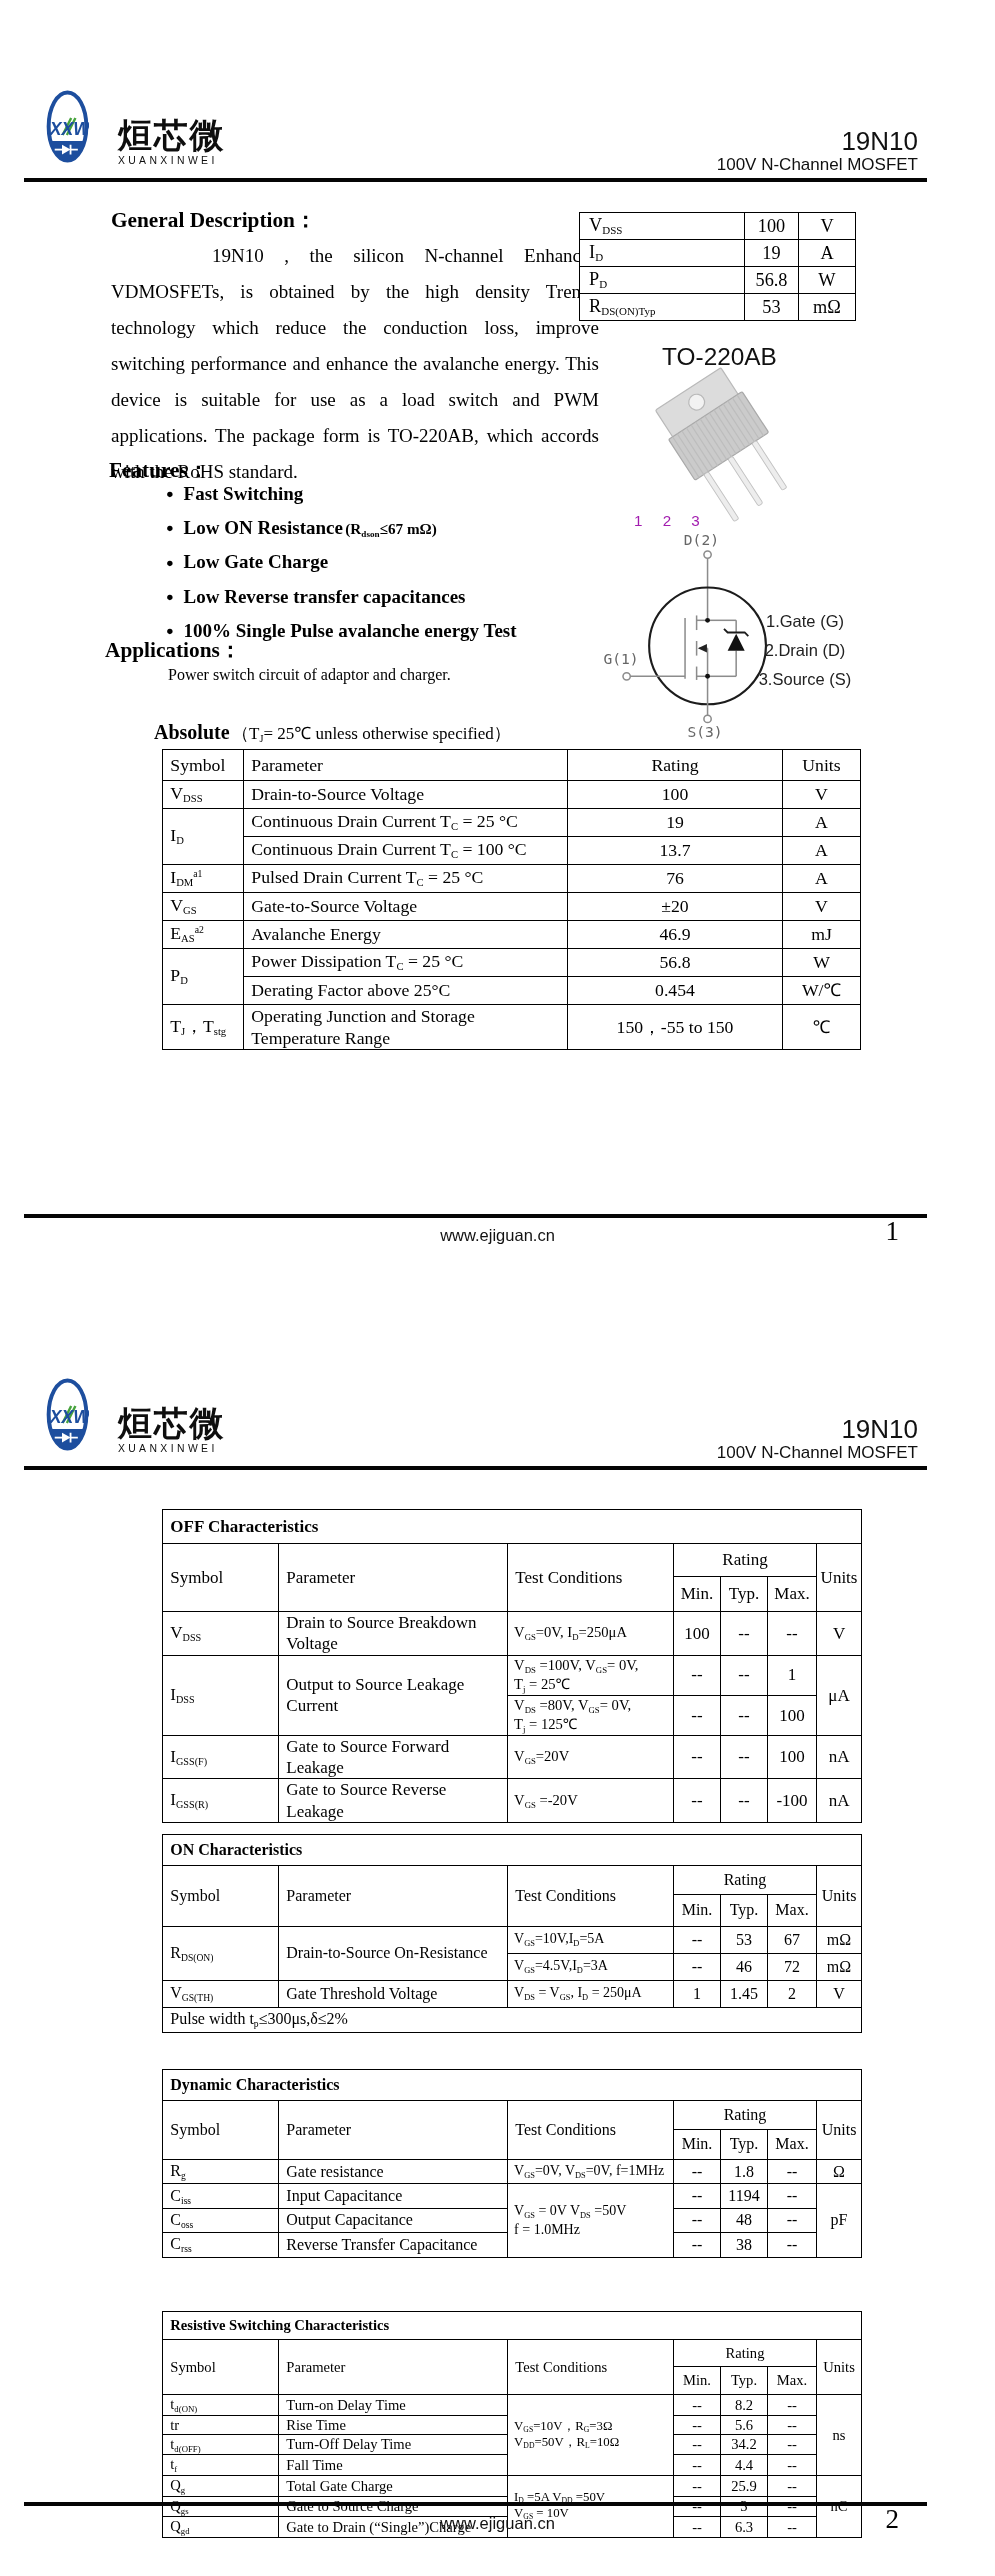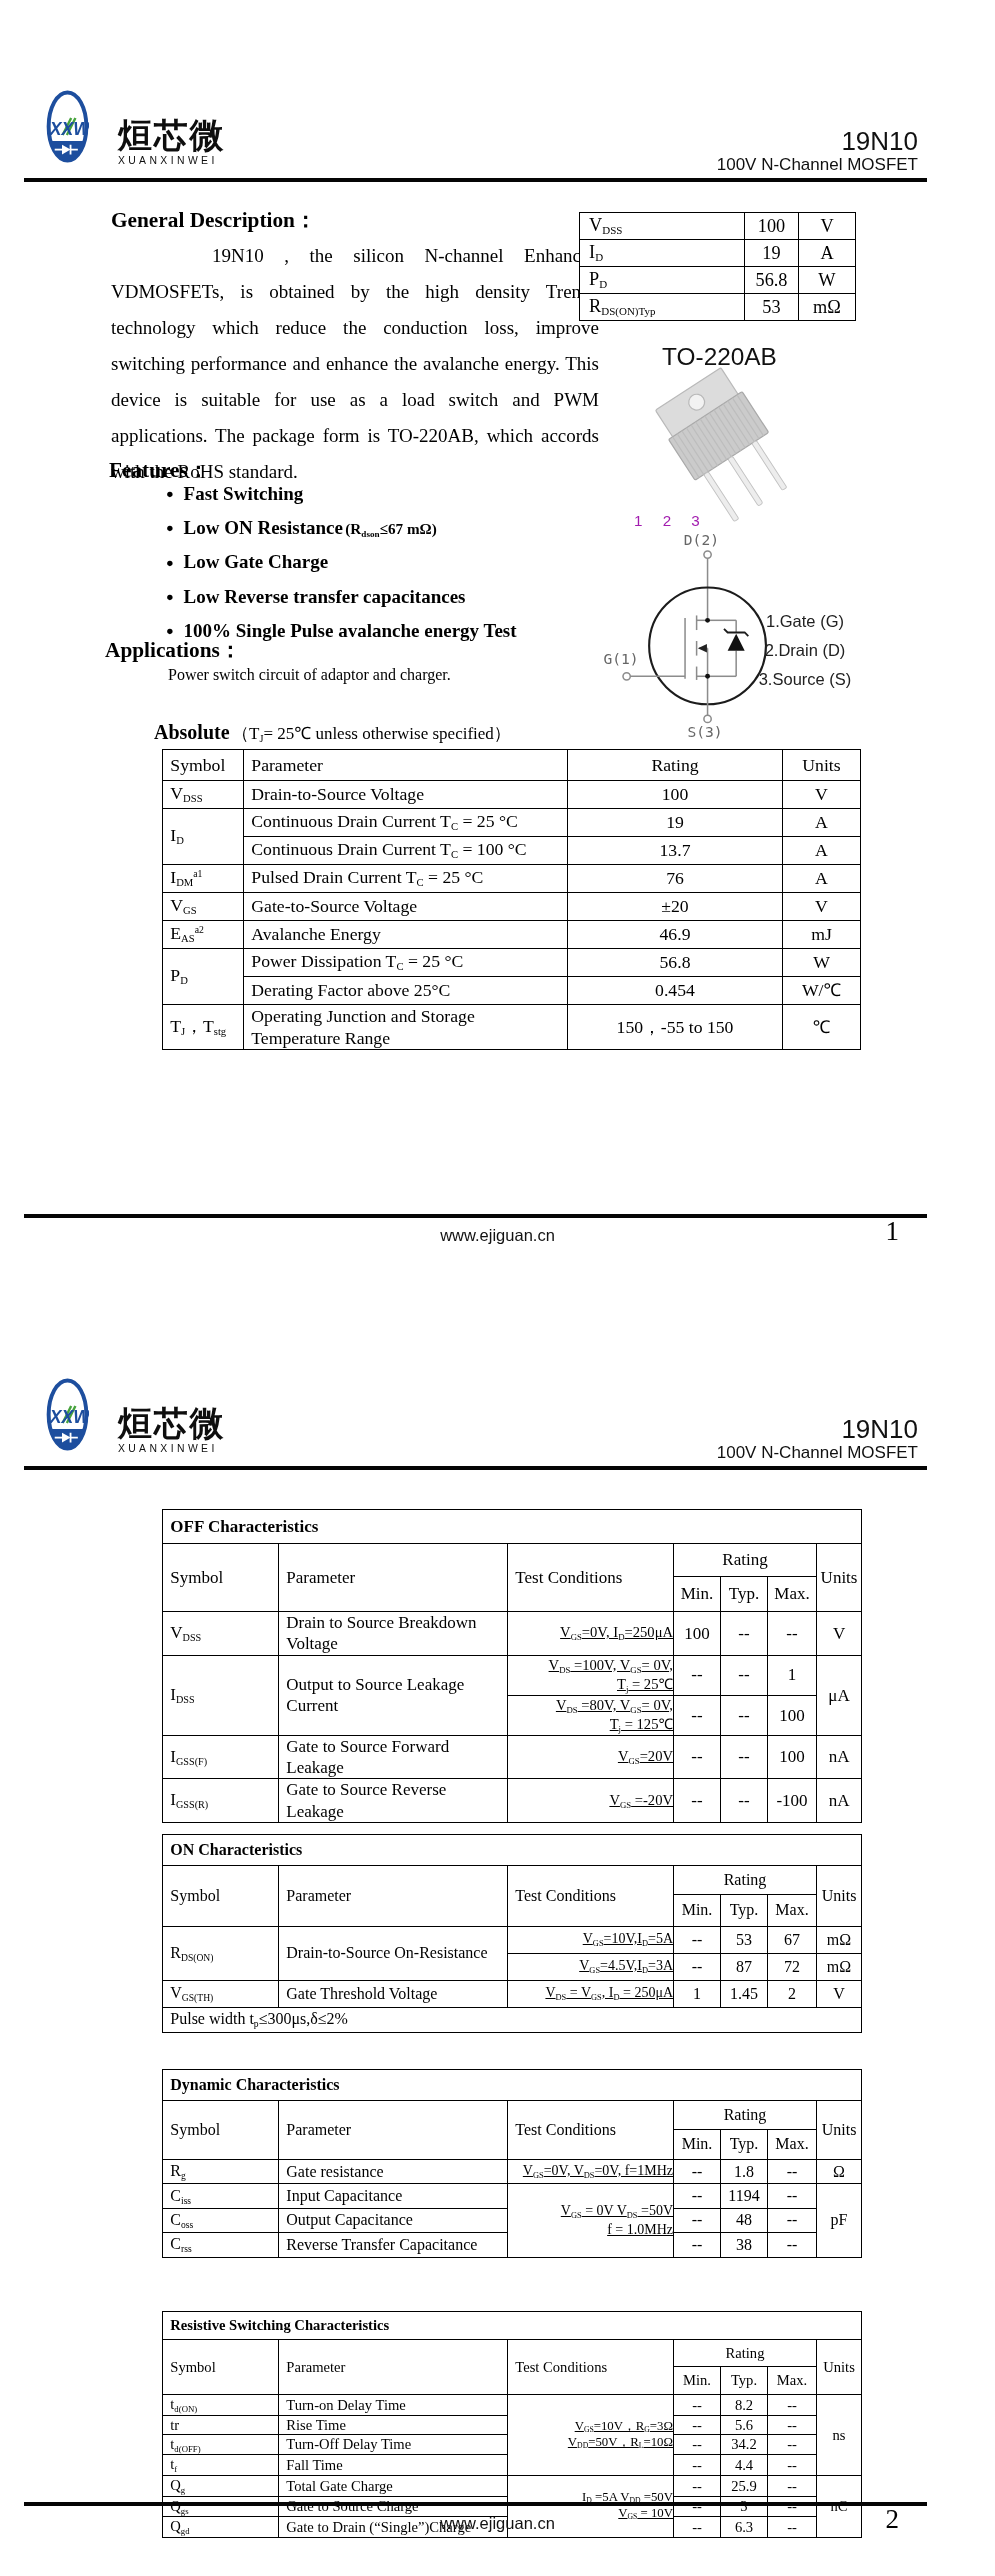--- a/index.html
+++ b/index.html
@@ -55,21 +55,21 @@
   .abs-head .r{font-size:17px;}
   .ec-head{position:absolute;left:152px;top:195px;}
   .ec-head .b{font-weight:bold;font-size:19px;}
   .ec-head .r{font-size:16.5px;}
 
   
   .tbl{position:absolute;border-collapse:collapse;table-layout:fixed;border:1.8px solid #000;background:#fff;padding-left:32px;}
   .tbl td{border:1.2px solid #000;vertical-align:middle;line-height:1.25;padding:0;}
   .c{text-align:center;}
   .l{text-align:left;padding-left:7.3px !important;}
-  .tc{text-align:right;padding-left:6.1px !important;white-space:pre-line;text-decoration:underline;}
+  .tc{text-align:left;padding-left:6.1px !important;white-space:pre-line;}
   .ttl{font-weight:bold;text-align:left;padding-left:7.3px !important;}
   sub{font-size:0.60em;vertical-align:-0.30em;letter-spacing:0;}
   sup{font-size:0.55em;vertical-align:0.65em;}
 
   .sum{left:579px;top:212px;width:276px;font-size:18.3px;}
   .sum td{border:1.8px solid #000;height:26px;}
   .sum .l{padding-left:9.1px !important;}
 
   .tbl-abs{left:162px;top:749px;width:698px;font-size:17.7px;}
   .tbl-abs tr{height:28px;}
@@ -453,21 +453,21 @@
       <td class="l" rowspan="2">Drain-to-Source On-Resistance</td>
       <td class="tc">V<sub>GS</sub>=10V,I<sub>D</sub>=5A</td>
       <td class="c">--</td>
       <td class="c">53</td>
       <td class="c">67</td>
       <td class="c">mΩ</td>
     </tr>
     <tr>
       <td class="tc">V<sub>GS</sub>=4.5V,I<sub>D</sub>=3A</td>
       <td class="c">--</td>
-      <td class="c">87</td>
+      <td class="c">46</td>
       <td class="c">72</td>
       <td class="c">mΩ</td>
     </tr>
     <tr>
       <td class="l">V<sub>GS(TH)</sub></td>
       <td class="l">Gate Threshold Voltage</td>
       <td class="tc">V<sub>DS</sub> = V<sub>GS</sub>, I<sub>D</sub> = 250μA</td>
       <td class="c">1</td>
       <td class="c">1.45</td>
       <td class="c">2</td>

